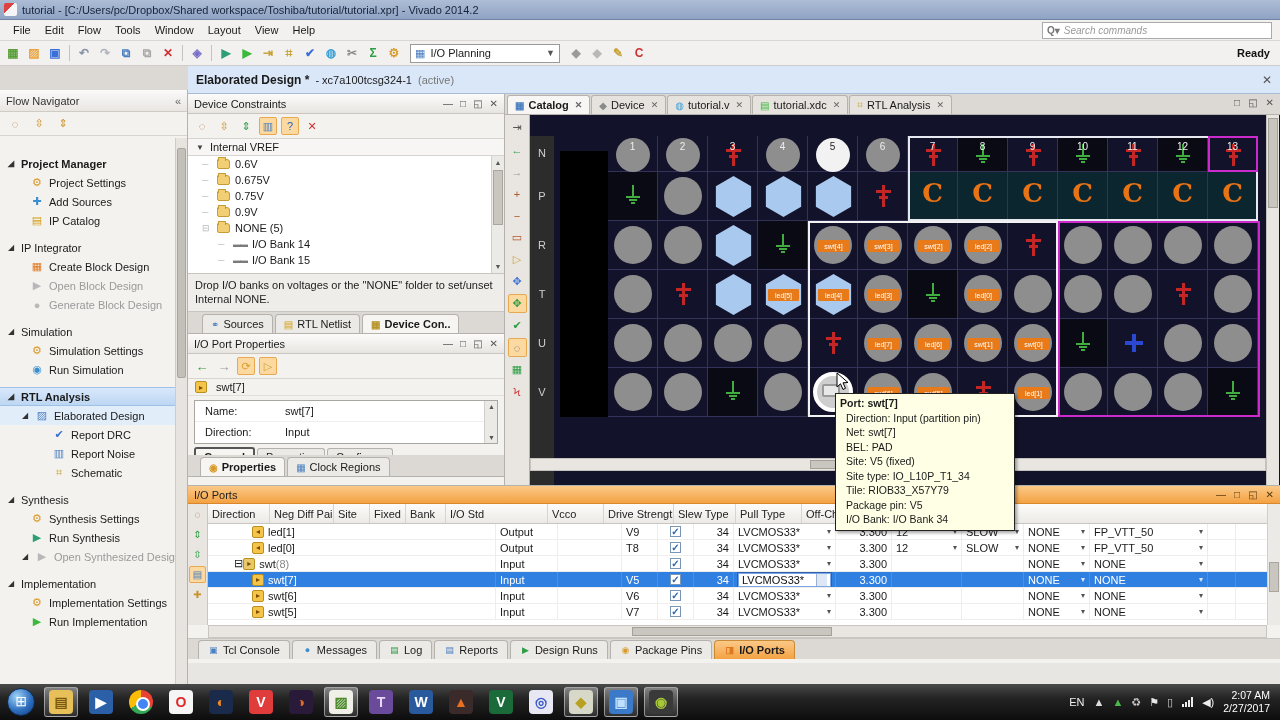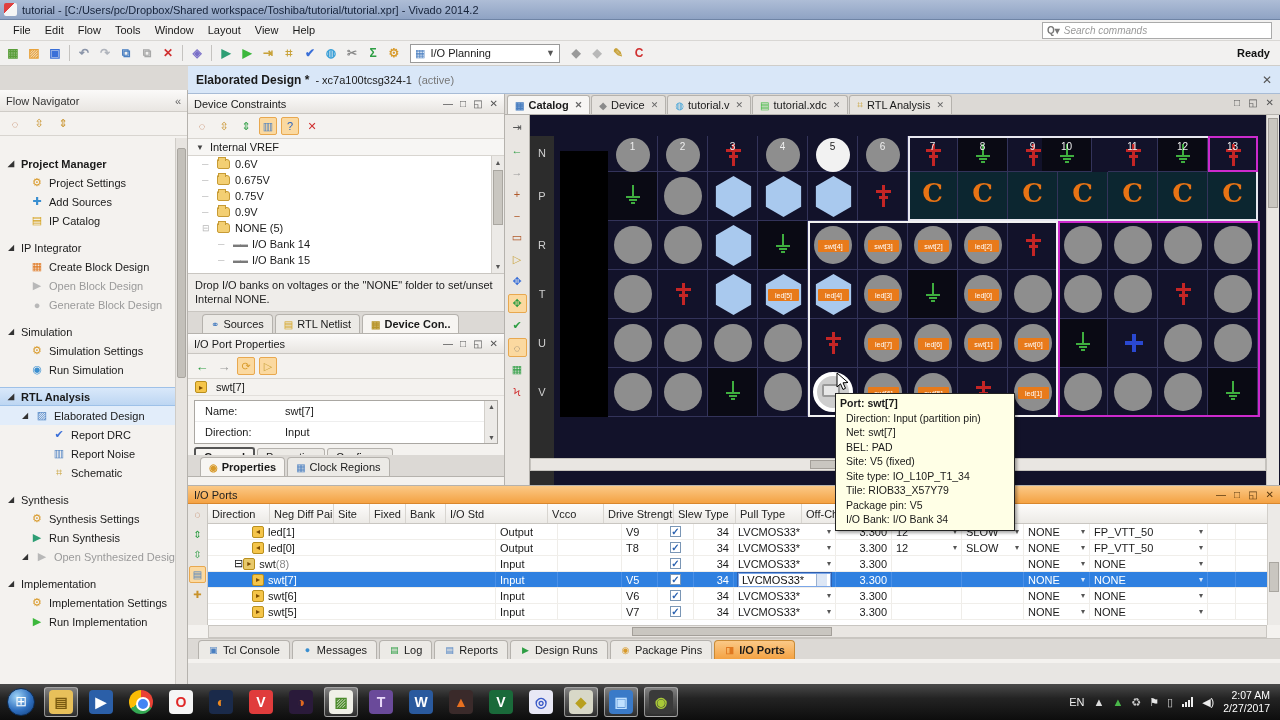--- a/index.html
+++ b/index.html
@@ -643,21 +643,21 @@
             </div>
             <div class="pcell nrow" style="left: 400px; top: 0px; height: 36px;">
               <div class="pin-num">9</div>
               <div class="sym vcc" style="top: 8px;">
                 <i class="s"></i>
                 <i class="b1"></i>
                 <i class="b2"></i>
                 <i class="b3"></i>
               </div>
             </div>
-            <div class="pcell nrow dark" style="left: 434px; top: 0px; height: 36px;">
+            <div class="pcell nrow dark" style="left: 450px; top: 0px; height: 36px;">
               <div class="pin-num">10</div>
               <div class="sym gnd" style="top: 8px;">
                 <i class="s"></i>
                 <i class="b1"></i>
                 <i class="b2"></i>
                 <i class="b3"></i>
               </div>
             </div>
             <div class="pcell nrow" style="left: 500px; top: 0px; height: 36px;">
               <div class="pin-num">11</div>

